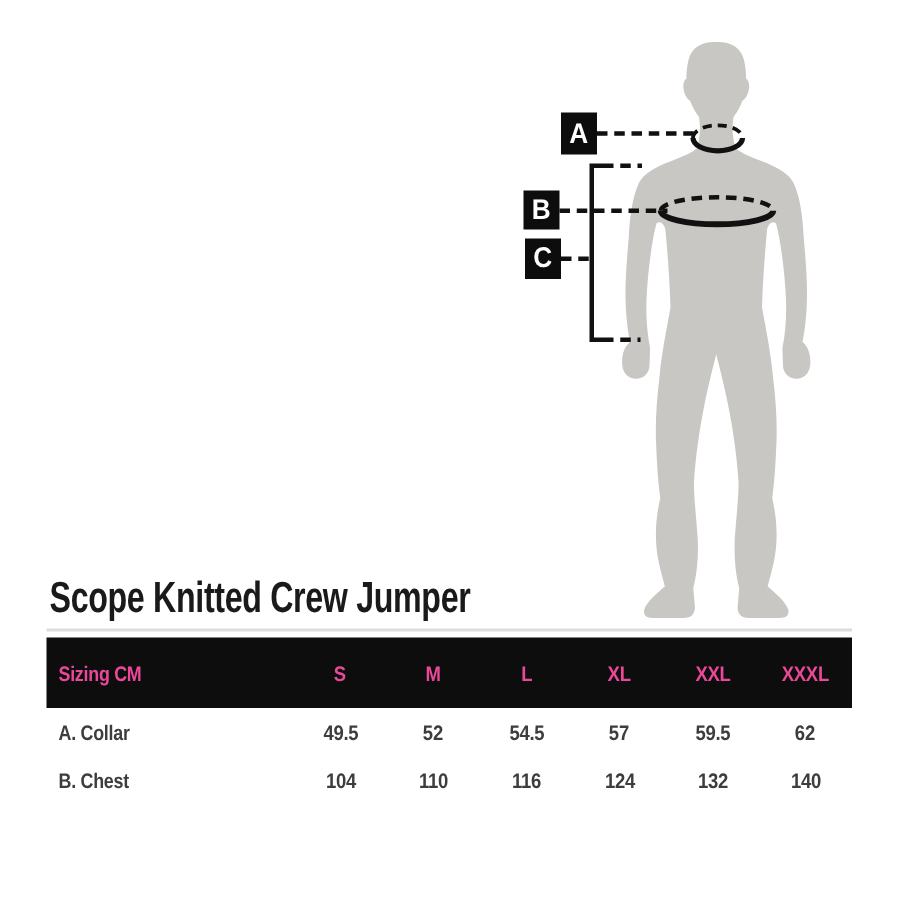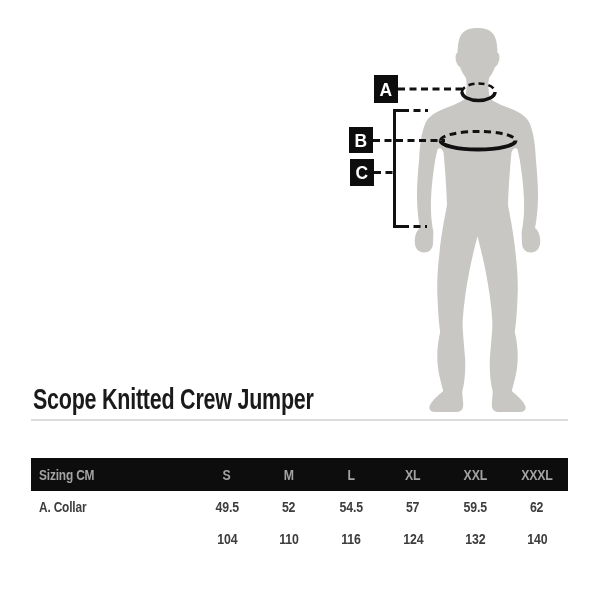--- a/index.html
+++ b/index.html
@@ -51,23 +51,22 @@
   }
 
   .size-table {
     position: absolute;
     left: 31px; top: 425px;
     width: 537px;
   }
   .t-row { display: flex; align-items: center; height: 32px; }
   .t-head {
     background: #0d0d0d;
-    color: #a3a3a3;
-    height: 33px;
-    margin-top: 33px;
+    color: #ec4899;
+    height: 47px;
   }
   .cell-label {
     width: 165px;
     padding-left: 8px;
     box-sizing: border-box;
     font-weight: bold;
     font-size: 14px;
     letter-spacing: -0.2px;
     text-align: left;
     white-space: nowrap;
@@ -205,20 +204,21 @@
       <div class="cell-label"><span>A. Collar</span></div>
       <div class="cell-val"><span>49.5</span></div>
       <div class="cell-val"><span>52</span></div>
       <div class="cell-val"><span>54.5</span></div>
       <div class="cell-val"><span>57</span></div>
       <div class="cell-val"><span>59.5</span></div>
       <div class="cell-val"><span>62</span></div>
     </div>
 
     <div class="t-row t-body">
+      <div class="cell-label"><span>B. Chest</span></div>
       <div class="cell-val"><span>104</span></div>
       <div class="cell-val"><span>110</span></div>
       <div class="cell-val"><span>116</span></div>
       <div class="cell-val"><span>124</span></div>
       <div class="cell-val"><span>132</span></div>
       <div class="cell-val"><span>140</span></div>
     </div>
 
   </div>
 

